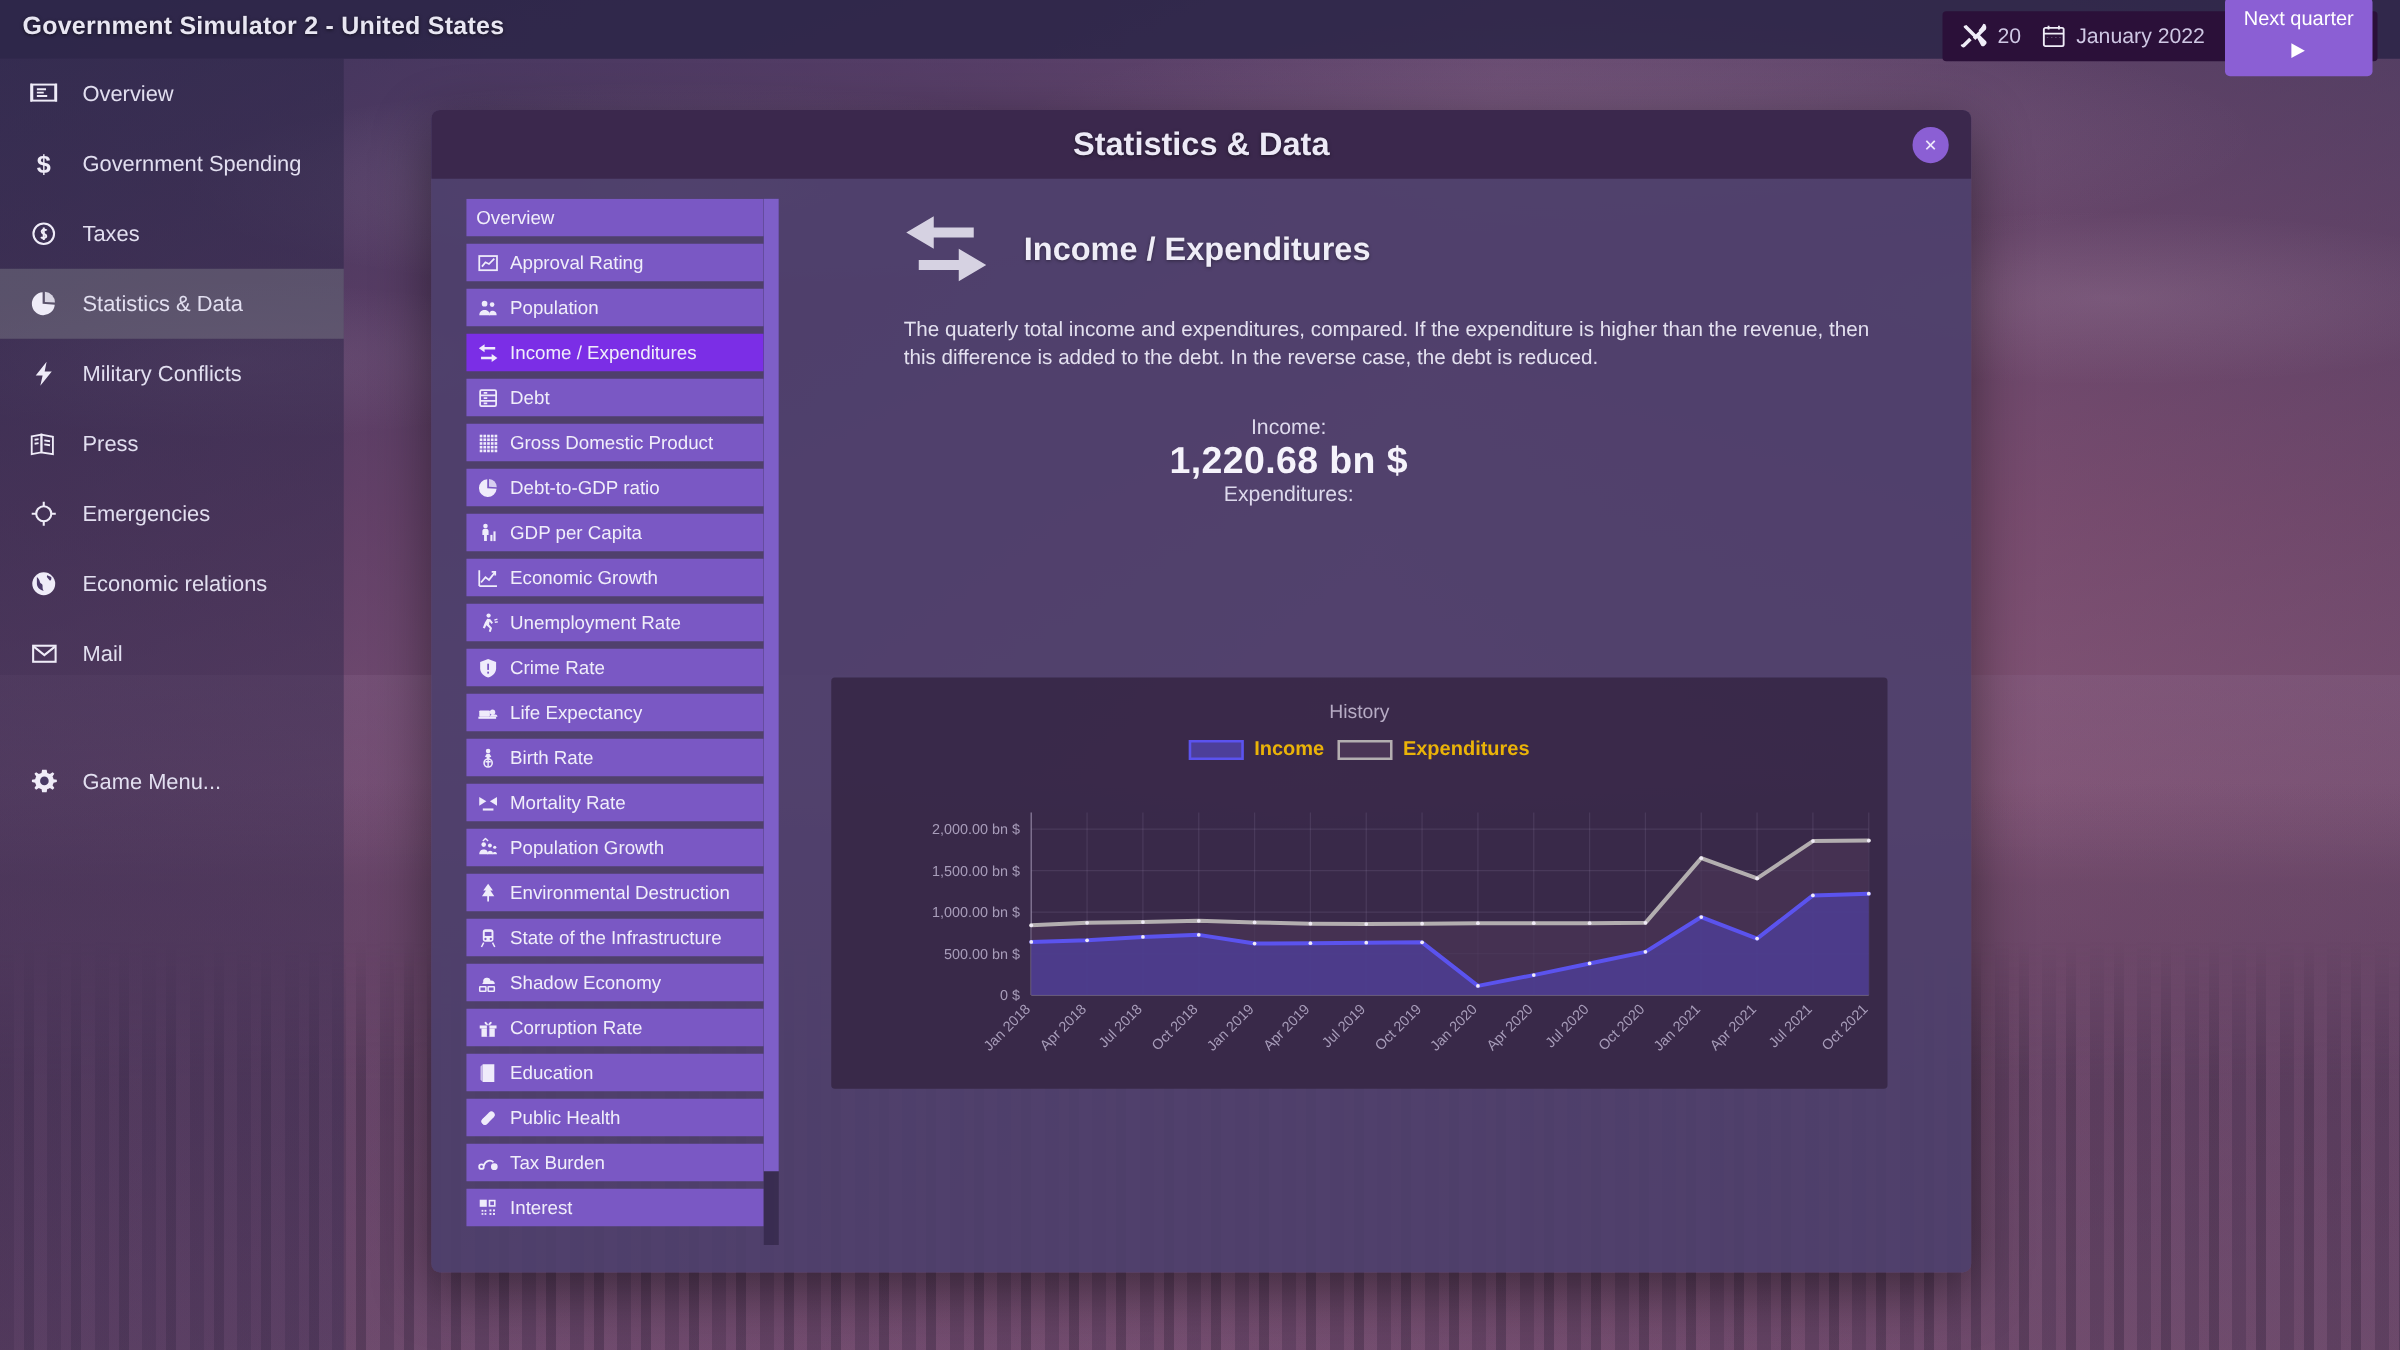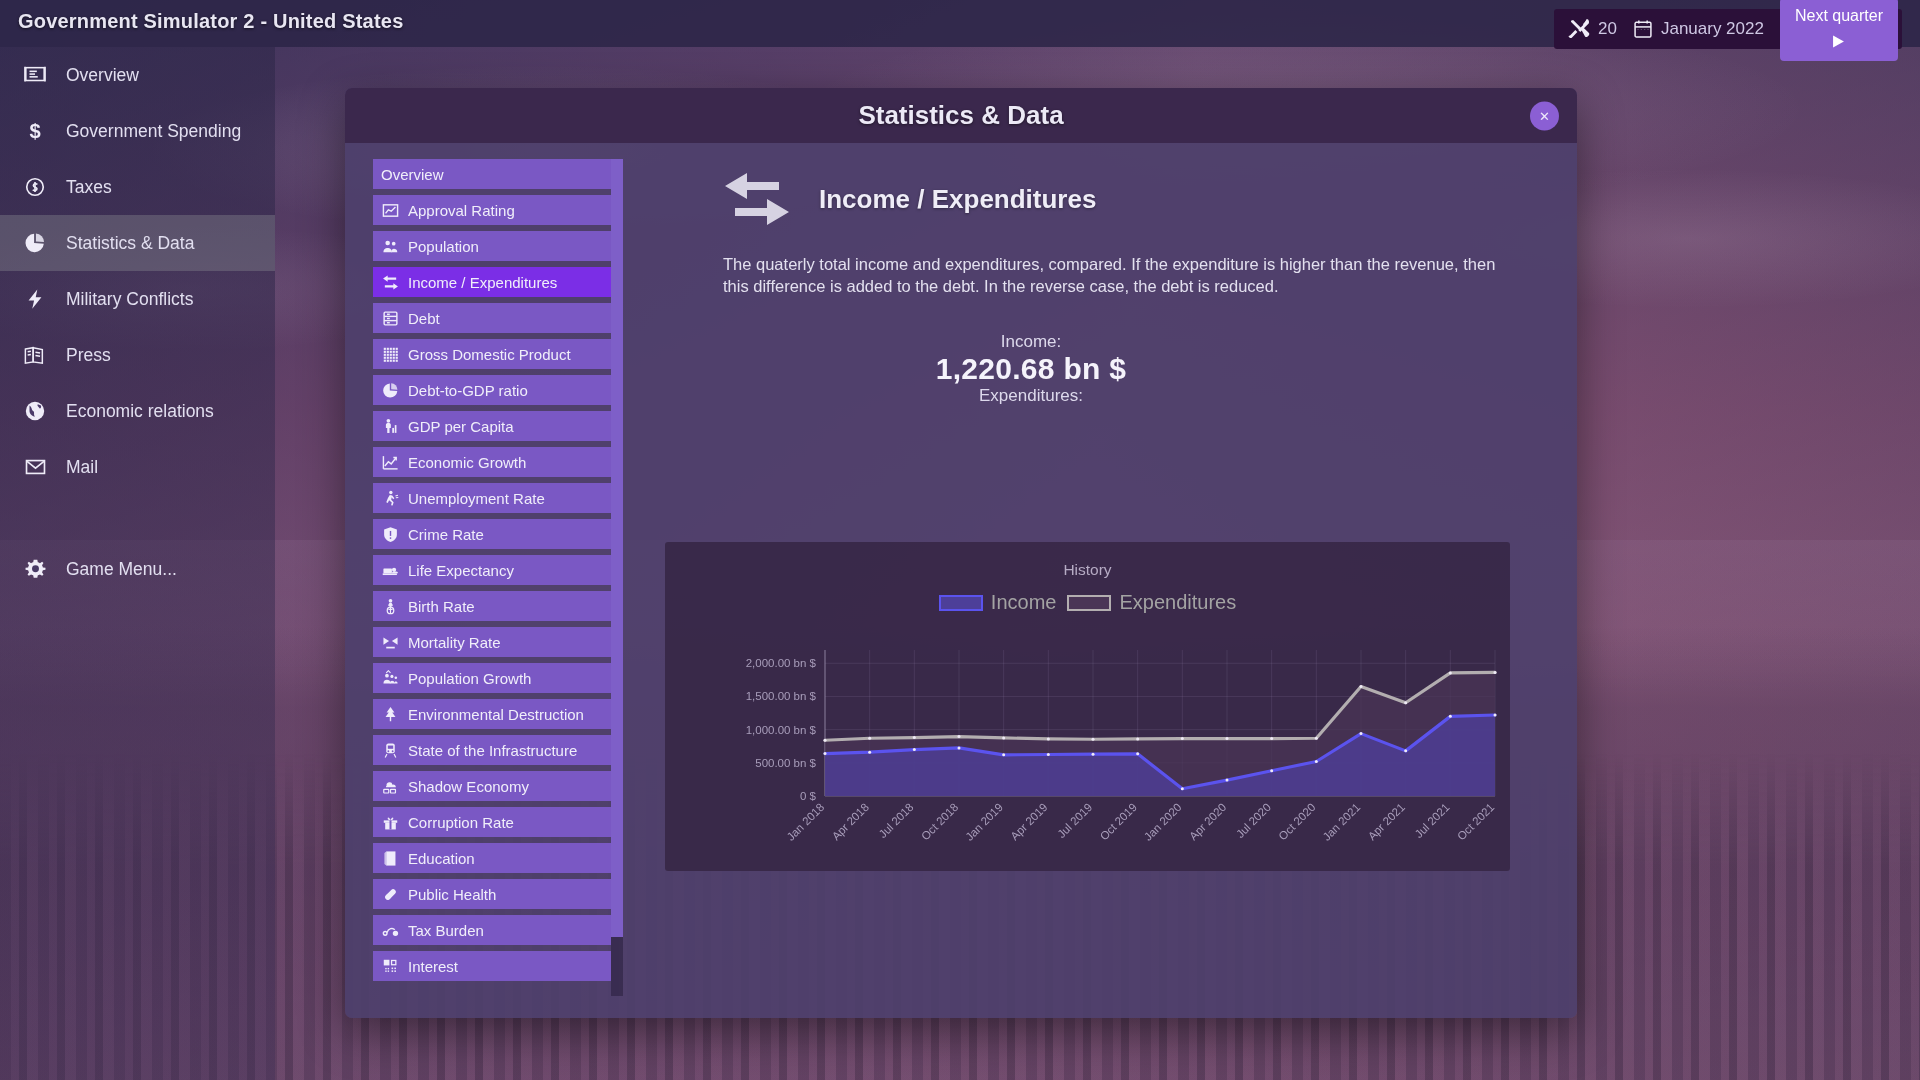--- a/index.html
+++ b/index.html
@@ -168,21 +168,21 @@
   
   #chart-card {
     position: absolute; left: 20px; top: 399px; width: 845px; height: 329px;
     background: rgba(52,37,66,0.82);
     border-radius: 3px;
   }
   #chart-title { text-align: center; color: #b6abc4; font-size: 15.5px; padding-top: 19px; }
   #chart-legend { display: flex; justify-content: center; align-items: center; gap: 11px; margin-top: 12px; }
   .legend-entry { display: flex; align-items: center; gap: 8px; }
   .legend-swatch { width: 44px; height: 16px; border-style: solid; border-width: 2px; }
-  .legend-text { color: #a3a3a3; font-size: 20px; }
+  .legend-text { color: #eab308; font-size: 16px; font-weight: bold; }
 
   #plot { position: absolute; left: 0; top: 96px; width: 845px; height: 233px; }
   .y-label { fill: #a89dba; font-size: 11.5px; font-family: "Liberation Sans", sans-serif; text-anchor: end; }
   .x-label { fill: #a89dba; font-size: 11.5px; font-family: "Liberation Sans", sans-serif; text-anchor: end; }
   .gridline { stroke: rgba(150,135,170,0.18); stroke-width: 1; }
   .axisline { stroke: rgba(170,158,188,0.55); stroke-width: 1.2; }
 </style>
 </head>
 <body>
 
@@ -306,20 +306,32 @@
         <path d="M11 4 L21 6 L21 21 L11 19.5 Z"></path>
         <line x1="13.5" y1="9" x2="18.5" y2="9.8"></line>
           <line x1="13.5" y1="12.5" x2="18.5" y2="13.3"></line>
         <line x1="5" y1="8.5" x2="8.5" y2="8"></line>
           <line x1="5" y1="12" x2="8.5" y2="11.5"></line>
       </svg>
     </span>
     <span>Press</span>
   </div>
 
+  <div class="nav-item">
+    <span class="nav-ico">
+      <svg width="22" height="22" viewBox="0 0 24 24" fill="none" stroke="#efecf8" stroke-width="1.8">
+        <circle cx="12" cy="12" r="6.6"></circle>
+        <line x1="12" y1="1.5" x2="12" y2="6"></line>
+          <line x1="12" y1="18" x2="12" y2="22.5"></line>
+        <line x1="1.5" y1="12" x2="6" y2="12"></line>
+          <line x1="18" y1="12" x2="22.5" y2="12"></line>
+      </svg>
+    </span>
+    <span>Emergencies</span>
+  </div>
 
   <div class="nav-item">
     <span class="nav-ico">
       <svg width="22" height="22" viewBox="0 0 24 24" fill="#efecf8">
         <circle cx="12" cy="12" r="10"></circle>
         <path d="M6 6 C9 8 8 11 10 12 C12 13 10 16 12 18 C9 18 6 15 6 12 Z" fill="#4b3a6a"></path>
         <path d="M15 4.5 C14 6.5 16 7 17 9 C18.5 10 19 7 18.5 6 Z" fill="#4b3a6a"></path>
       </svg>
     </span>
     <span>Economic relations</span>

